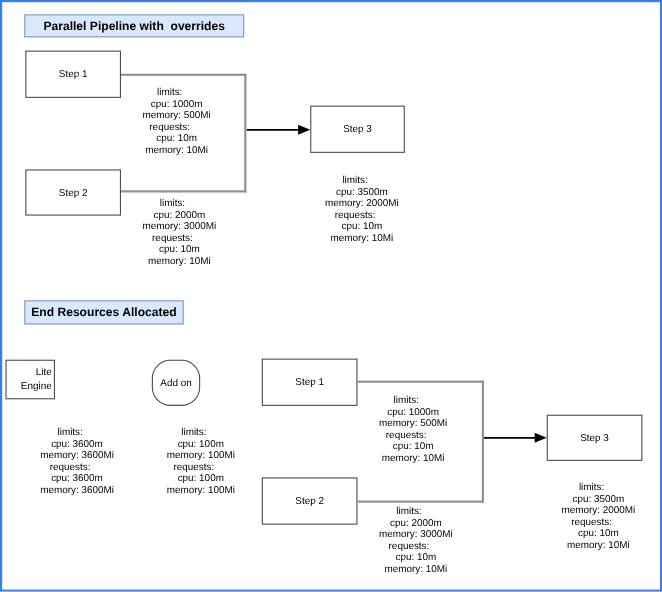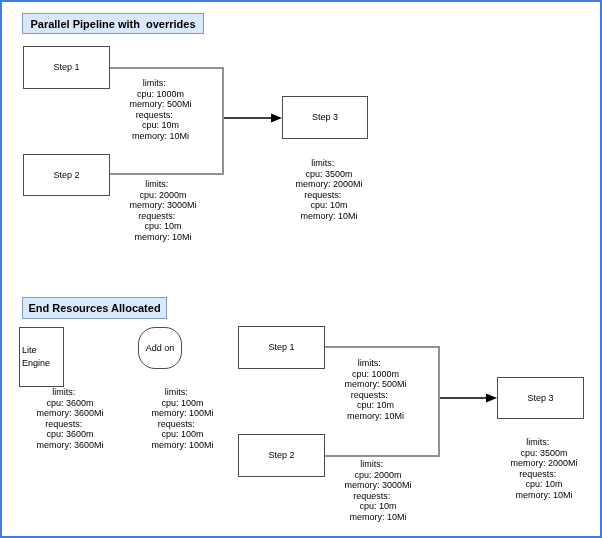--- a/index.html
+++ b/index.html
@@ -28,21 +28,21 @@
     white-space: pre;
   }
 
   .node {
     position: absolute;
     background: #ffffff;
     border: 1.5px solid #4c4c4c;
     display: flex;
     align-items: center;
     justify-content: center;
-    text-align: left;
+    text-align: right;
     font-size: 9px;
     line-height: 13px;
     color: #000000;
     padding: 2px;
   }
 
   .res {
     position: absolute;
     font-size: 9px;
     line-height: 10.5px;
@@ -58,44 +58,44 @@
     border-bottom: 2px solid #919191;
   }
 
   .arrow { position: absolute; }
 </style>
 </head>
 <body>
 
 <div class="canvas" style="border-color: rgb(61, 126, 228);">
 
-  <div class="title" style="left: 20px; top: 11px; width: 182px; height: 21px; background: rgb(218, 232, 252); border-color: rgb(126, 156, 192);">Parallel Pipeline with  overrides</div>
+  <div class="title" style="left: 20px; top: 11px; width: 200px; height: 21px; background: rgb(218, 232, 252); border-color: rgb(126, 156, 192);">Parallel Pipeline with  overrides</div>
 
   <div class="node" style="left:21px; top:44px; width:87px; height:43px;">Step 1</div>
 
   <div class="node" style="left:21px; top:152px; width:87px; height:42px;">Step 2</div>
 
   <div class="node" style="left:280px; top:94px; width:86px; height:43px;">Step 3</div>
 
   <div class="bracket" style="left:108px; top:65px; width:114px; height:108px;"></div>
 
   <svg class="arrow" style="left:222px; top:110px;" width="58" height="12" viewBox="0 0 58 12">
     <line x1="0" y1="6" x2="49" y2="6" stroke="#000000" stroke-width="1.5"></line>
     <polygon points="47,1.5 58,6 47,10.5" fill="#000000"></polygon>
   </svg>
 
   <div class="res" style="left:115px; top:76px;"><div>limits:</div><div>     cpu: 1000m</div><div>     memory: 500Mi</div><div>requests:</div><div>     cpu: 10m</div><div>     memory: 10Mi</div></div>
 
   <div class="res" style="left:115px; top:177px;"><div>limits:</div><div>     cpu: 2000m</div><div>     memory: 3000Mi</div><div>requests:</div><div>     cpu: 10m</div><div>     memory: 10Mi</div></div>
 
   <div class="res" style="left:281px; top:156px;"><div>limits:</div><div>     cpu: 3500m</div><div>     memory: 2000Mi</div><div>requests:</div><div>     cpu: 10m</div><div>     memory: 10Mi</div></div>
 
-  <div class="title" style="left: 20px; top: 271px; width: 145px; height: 22px; background: rgb(218, 232, 252); border-color: rgb(126, 156, 192); margin-top: 24px;">End Resources Allocated</div>
+  <div class="title" style="left: 20px; top: 271px; width: 145px; height: 22px; background: rgb(218, 232, 252); border-color: rgb(126, 156, 192);">End Resources Allocated</div>
 
-  <div class="node" style="left:17px; top:325px; width:45px; height:60px;">Lite Engine</div>
+  <div class="node" style="left:3px; top:325px; width:45px; height:36px;">Lite Engine</div>
 
   <div class="node" style="left:136px; top:325px; width:44px; height:42px;border-radius:17px;">Add on</div>
 
   <div class="node" style="left:236px; top:324px; width:87px; height:43px;">Step 1</div>
 
   <div class="node" style="left:236px; top:432px; width:87px; height:43px;">Step 2</div>
 
   <div class="node" style="left:495px; top:375px; width:87px; height:42px;">Step 3</div>
 
   <div class="bracket" style="left:323px; top:344px; width:115px; height:111px;"></div>

